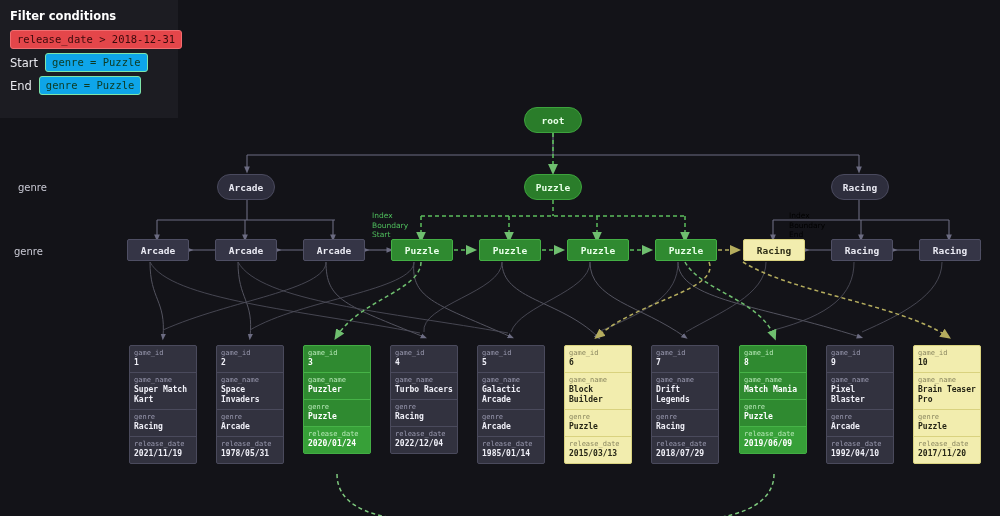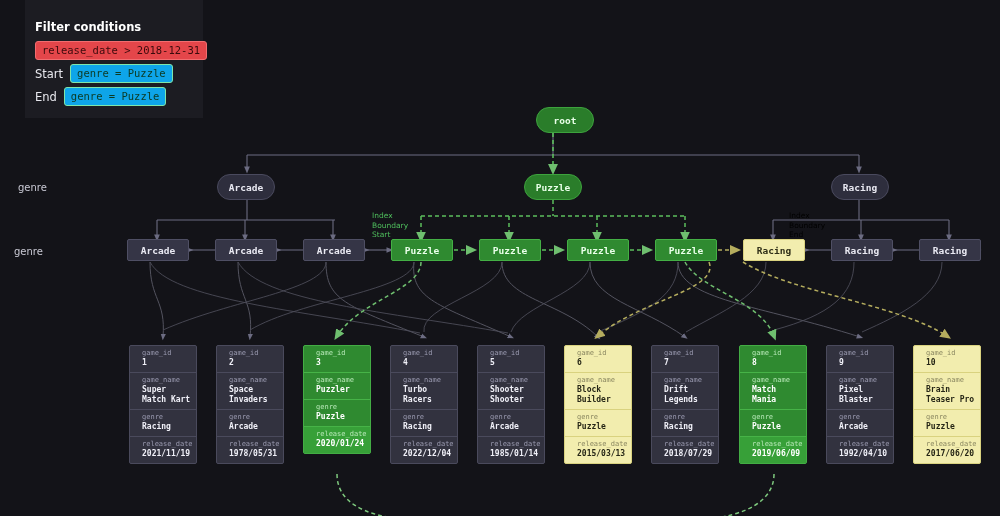--- a/index.html
+++ b/index.html
@@ -8,21 +8,21 @@
     background: #131318;
     font-family: "DejaVu Sans", sans-serif;
     overflow: hidden;
   }
   #stage { position: relative; width: 1000px; height: 516px; background: #131318; }
   svg#edges { position: absolute; left: 0; top: 0; width: 1000px; height: 516px; pointer-events: none; }
 
   
   .panel {
     position: absolute; left: 0; top: 0; width: 178px; height: 118px;
-    background: #1c1c22; padding: 20px 10px 10px 10px; z-index: 40; margin-left: 25px;
+    background: #1c1c22; padding: 9px 10px 10px 10px; z-index: 40;
   }
   .panel-title {
     color: #ffffff; font-size: 11.5px; font-weight: bold;
     font-family: "DejaVu Sans", sans-serif; margin-bottom: 5px;
   }
   .panel-title.second { margin-top: 7px; }
   .badge {
     display: inline-block; font-family: "DejaVu Sans Mono", monospace;
     font-size: 10.5px; padding: 2px 6px 3px 6px; border-radius: 3px;
     line-height: 1.15; white-space: nowrap;
@@ -61,21 +61,21 @@
 
   
   .card {
     position: absolute; width: 68px; z-index: 20;
     font-family: "DejaVu Sans Mono", monospace;
     border-radius: 2px; overflow: hidden;
   }
   .card.dark   { background: #32323f; border: 1px solid #4a4a5c; }
   .card.green  { background: #2f8a30; border: 1px solid #43ad44; }
   .card.yellow { background: #f2edae; border: 1px solid #d9d27f; }
-  .cell { padding: 3px 4px 4px 12px; }
+  .cell { padding: 3px 4px 4px 4px; }
   .card.dark   .cell + .cell { border-top: 1px solid #4a4a5c; }
   .card.green  .cell + .cell { border-top: 1px solid #46b347; }
   .card.yellow .cell + .cell { border-top: 1px solid #d9d27f; }
   .ck { font-size: 7px; line-height: 9px; }
   .cv { font-size: 8px; line-height: 10px; font-weight: bold; }
   .card.dark   .ck { color: #9a9ab0; } .card.dark   .cv { color: #f0f0f8; }
   .card.green  .ck { color: #b7e8b7; } .card.green  .cv { color: #ffffff; }
   .card.yellow .ck { color: #8a8760; } .card.yellow .cv { color: #262616; }
   .cell.hl-green  { background: #37a038; }
 </style>
@@ -208,21 +208,21 @@
     <div>Index</div>
     <div>Boundary</div>
     <div>Start</div>
   </div>
   <div class="bnote" style="left:789px; top:211px;">
     <div class="end-i">Index</div>
     <div class="end-o">Boundary</div>
     <div class="end-o">End</div>
   </div>
 
-  <div class="node lvl0 green" style="left:536px; top:107px; width:58px;">
+  <div class="node lvl0 green" style="left:524px; top:107px; width:58px;">
     <span>root</span>
   </div>
 
   <div id="level1-nodes">
       <div class="node lvl1 dark" style="left: 217px; top: 174px; width: 58px;">
         <span>Arcade</span>
       </div>
       <div class="node lvl1 green" style="left: 524px; top: 174px; width: 58px;">
         <span>Puzzle</span>
       </div>
@@ -335,21 +335,21 @@
           <div class="cv">2022/12/04</div>
         </div>
       </div>
       <div class="card dark" style="left: 477px; top: 345px;">
         <div class="cell">
           <div class="ck">game_id</div>
           <div class="cv">5</div>
         </div>
         <div class="cell">
           <div class="ck">game_name</div>
-          <div class="cv">Shooter Shooter</div>
+          <div class="cv">Galactic Arcade</div>
         </div>
         <div class="cell">
           <div class="ck">genre</div>
           <div class="cv">Arcade</div>
         </div>
         <div class="cell">
           <div class="ck">release_date</div>
           <div class="cv">1985/01/14</div>
         </div>
       </div>
@@ -433,21 +433,21 @@
         <div class="cell">
           <div class="ck">game_name</div>
           <div class="cv">Brain Teaser Pro</div>
         </div>
         <div class="cell">
           <div class="ck">genre</div>
           <div class="cv">Puzzle</div>
         </div>
         <div class="cell">
           <div class="ck">release_date</div>
-          <div class="cv">2017/06/20</div>
+          <div class="cv">2017/11/20</div>
         </div>
       </div>
     </div>
 
   <div class="panel">
     <div class="panel-title">Filter conditions</div>
     <div class="badge filter">release_date &gt; 2018-12-31</div>
     <div class="cond-row">
       <span class="cond-lbl">Start</span>
       <span class="badge index">genre = Puzzle</span>

